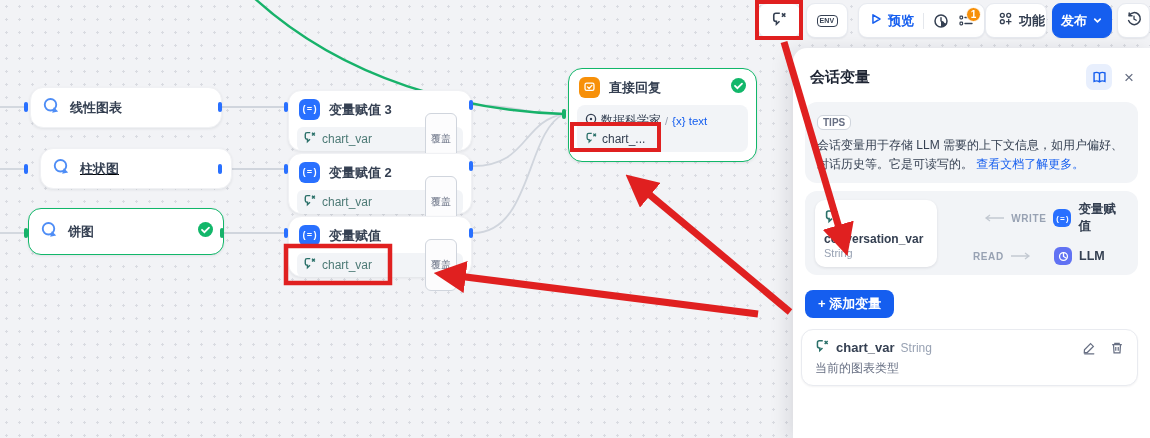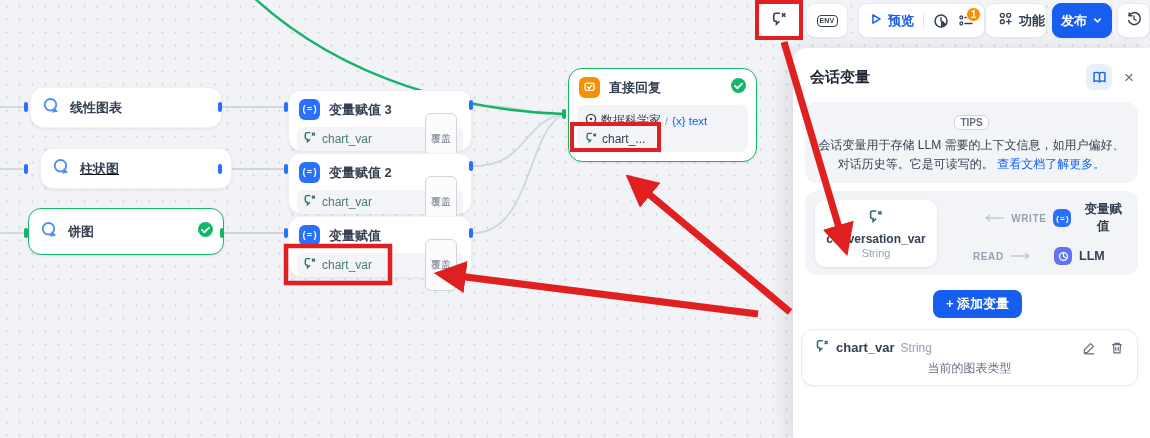--- a/index.html
+++ b/index.html
@@ -70,21 +70,21 @@
     position: absolute; top: -6px; right: -7px; min-width: 15px; height: 15px; border-radius: 8px;
     background: #f79009; color: #fff; font-size: 10px; font-weight: bold;
     display: flex; align-items: center; justify-content: center; border: 1.5px solid #fff;
   }
   .env-ic { border: 1.6px solid #354052; border-radius: 4px; font-size: 7px; font-weight: bold;
     padding: 1.5px 2px; letter-spacing: .2px; }
 
   
   .panel {
     position: absolute; z-index: 10; left: 793px; top: 48px; width: 357px; height: 390px;
-    background: #fff; border-radius: 14px 0 0 0; box-shadow: -6px 2px 18px rgba(16,24,40,.10); text-align: center;
+    background: #fff; border-radius: 14px 0 0 0; box-shadow: -6px 2px 18px rgba(16,24,40,.10);
   }
   .panel-header { display: flex; align-items: center; padding: 16px 16px 10px 17px; }
   .panel-title { font-size: 15px; font-weight: bold; color: #1d2433; }
   .panel-hicons { margin-left: auto; display: flex; align-items: center; gap: 12px; }
   .book-btn { width: 26px; height: 26px; border-radius: 7px; background: #e8effd;
     display: flex; align-items: center; justify-content: center; color: #155eef; cursor: pointer; }
   .close-btn { color: #676f83; font-size: 17px; cursor: pointer; line-height: 1; }
   .tips-box { margin: 2px 12px 0 12px; background: #f2f4f7; border-radius: 12px; padding: 10px 12px; }
   .tips-badge { display: inline-block; font-size: 10px; font-weight: bold; color: #676f83;
     background: #fff; border: 1px solid #d0d5dd; border-radius: 6px; padding: 1px 5px; margin-bottom: 6px; }

